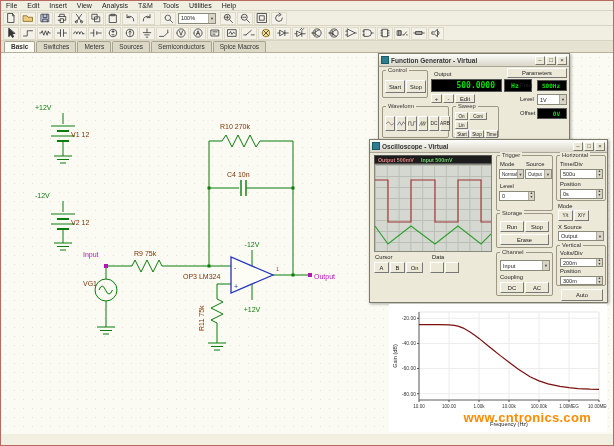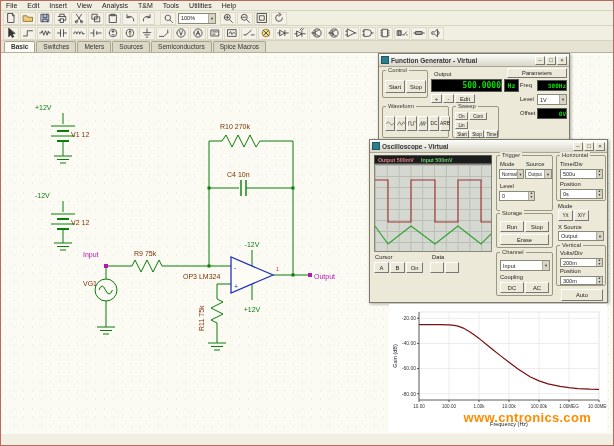--- a/index.html
+++ b/index.html
@@ -32,21 +32,21 @@
   .win { position:absolute; background:#ece9d8; border:1px solid #7e7a6c; box-shadow:1px 1px 3px rgba(0,0,0,.35); }
   .wtb { height:13px; background:linear-gradient(#fdfdfb,#d9d6c8); border-bottom:1px solid #aaa697; display:flex; align-items:center; padding:0 2px; }
   .wic { width:8px; height:8px; background:#2d7d8e; border:1px solid #1a5a66; margin-right:2px; flex:none; }
   .wtt { font-size:6.5px; font-weight:bold; color:#333; white-space:nowrap; overflow:hidden; }
   .wbs { margin-left:auto; display:flex; gap:1px; }
   .wb2 { width:10px; height:9px; background:#ece9d8; border:1px solid; border-color:#fff #7a7a6a #7a7a6a #fff; font-size:6px; line-height:7px; text-align:center; color:#333; }
   .grp { position:absolute; border:1px solid #9c9884; border-radius:2px; }
   .gt { position:absolute; top:-4px; left:3px; background:#ece9d8; padding:0 2px; font-size:5.8px; line-height:7px; color:#333; white-space:nowrap; }
   .lbl { position:absolute; font-size:5.8px; line-height:7px; color:#222; white-space:nowrap; }
   .sbtn { position:absolute; background:#ece9d8; border:1px solid; border-color:#fff #777 #777 #fff; font-size:5.8px; color:#222; display:flex; align-items:center; justify-content:center; white-space:nowrap; }
-  .disp { position:absolute; background:#000; border:1px solid #555; color:#00e000; font-family:"DejaVu Sans Mono", monospace; font-size:8px; font-weight:bold; display:flex; align-items:center; justify-content:flex-end; padding-right:0; }
+  .disp { position:absolute; background:#000; border:1px solid #555; color:#00e000; font-family:"DejaVu Sans Mono", monospace; font-size:8px; font-weight:bold; display:flex; align-items:center; justify-content:flex-end; padding-right:6px; }
   .combo { position:absolute; background:#fff; border:1px solid #8a8a7a; font-size:5.5px; color:#222; display:flex; align-items:center; padding-left:2px; overflow:hidden; }
   .combo .ar { margin-left:auto; background:#d8d4c6; border-left:1px solid #b0ac9c; width:7px; align-self:stretch; display:flex; align-items:center; justify-content:center; font-size:4px; color:#444; }
   .combo .spn { margin-left:auto; background:#d8d4c6; border-left:1px solid #b0ac9c; width:6px; align-self:stretch; display:flex; flex-direction:column; align-items:center; justify-content:center; }
   .combo .spn i { font-style:normal; font-size:3.4px; line-height:3.6px; color:#444; }
   .sclegend { position:absolute; background:#1c1c1c; border:1px solid #555; display:flex; gap:7px; align-items:center; padding-left:3px; font-size:5.3px; font-weight:bold; }
   .scscreen { position:absolute; background:#d4d8d0; border:1px solid #88887c;
     background-image:linear-gradient(#b9bfb5 1px, transparent 1px), linear-gradient(90deg,#b9bfb5 1px, transparent 1px);
     background-size:11.8px 11px; }
   .bode { position:absolute; background:#ffffff; }
   .watermark { position:absolute; font-size:13px; font-weight:bold; color:#ff8c00; text-align:right; letter-spacing:0.3px; }
@@ -454,21 +454,21 @@
           <span class="wb2">×</span>
         </span>
       </div>
       <div class="grp" style="left:3px;top:16px;width:46px;height:28px">
         <span class="gt">Control</span>
         <span class="sbtn" style="left:2px;top:9px;width:20px;height:13px">Start</span>
         <span class="sbtn" style="left:23px;top:9px;width:20px;height:13px">Stop</span>
       </div>
       <span class="lbl" style="left:55px;top:17px">Output</span>
       <div class="disp" style="left:52px;top:25px;width:71px;height:13px">500.0000</div>
-      <div class="disp" style="left:125px;top:25px;width:15px;height:13px;justify-content:center;font-size:6.5px">Hz</div>
+      <div class="disp" style="left:125px;top:25px;width:28px;height:13px;justify-content:center;font-size:6.5px">Hz</div>
       <span class="sbtn" style="left:52px;top:40px;width:11px;height:9px">+</span>
       <span class="sbtn" style="left:64px;top:40px;width:11px;height:9px">-</span>
       <span class="sbtn" style="left:76px;top:40px;width:20px;height:9px">Edit</span>
       <span class="sbtn" style="left:128px;top:14px;width:60px;height:10px">Parameters</span>
       <span class="lbl" style="left:141px;top:28px">Freq</span>
       <div class="disp" style="left:158px;top:26px;width:30px;height:11px;font-size:6px">500Hz</div>
       <span class="lbl" style="left:141px;top:42px">Level</span>
       <div class="combo" style="left:158px;top:40px;width:30px;height:11px">
         <span>1V</span>
         <span class="ar">▼</span>

